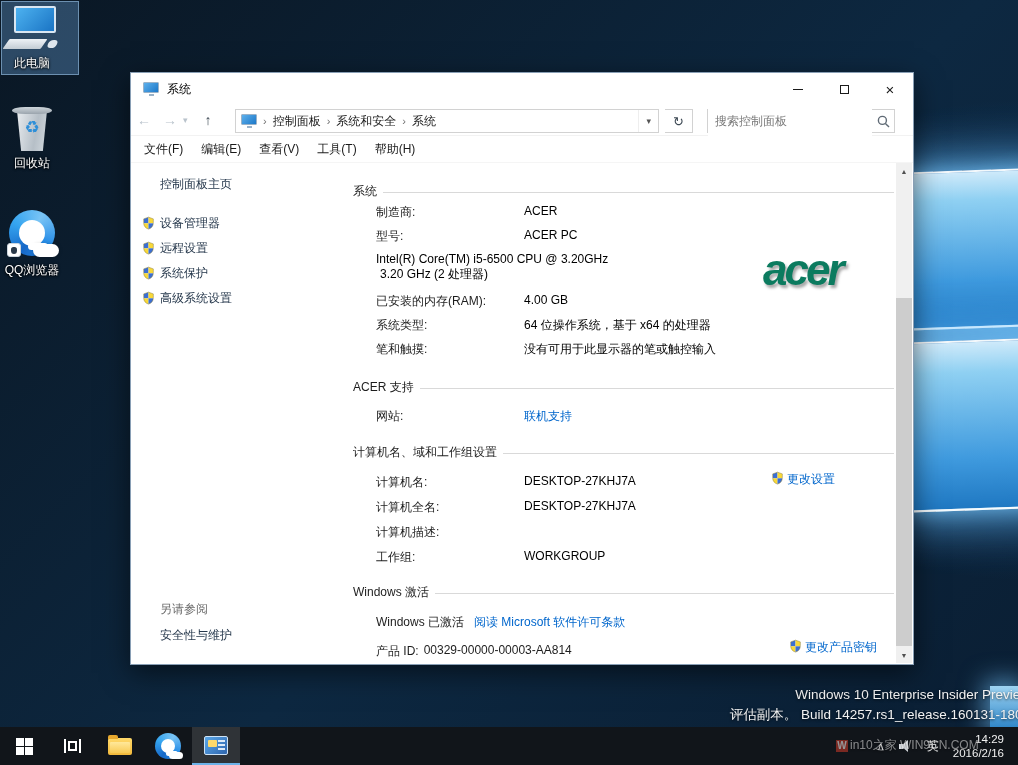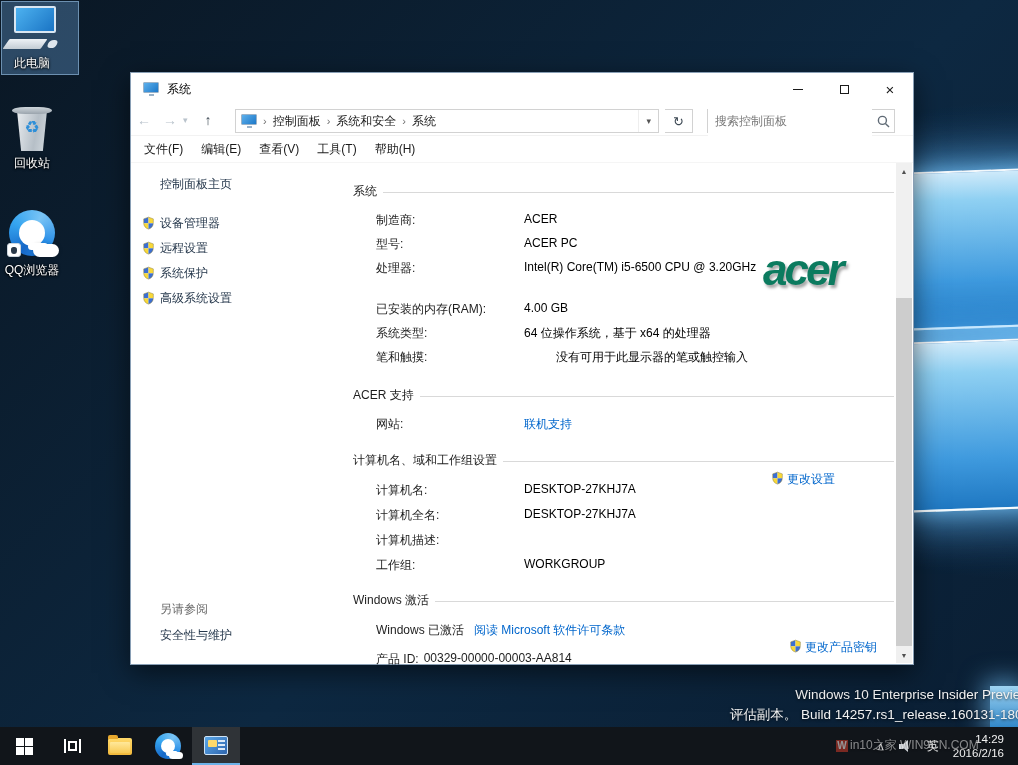--- a/index.html
+++ b/index.html
@@ -299,43 +299,43 @@
         <div class="sb-seealso">另请参阅</div>
         <div class="sb-sec-link">安全性与维护</div>
       </div>
 
       <div class="main">
 
         <div class="sec-head" style="margin-top:20px;">
           <span class="sec-title">系统</span>
           <span class="sec-rule"></span>
         </div>
-        <div class="row" style="margin-top:12px; height:24px;">
+        <div class="row" style="margin-top:4px; height:24px;">
           <span class="lbl">制造商:</span>
           <span class="val">ACER</span>
         </div>
         <div class="row" style="height:24px;">
           <span class="lbl">型号:</span>
           <span class="val">ACER PC</span>
         </div>
         <div class="row" style="height:41px;">
-          <span class="lbl">处理器:</span>
           <span class="val">
             <div>Intel(R) Core(TM) i5-6500 CPU @ 3.20GHz</div>
+            <div style="padding-left:4px;">3.20 GHz  (2 处理器)</div>
           </span>
         </div>
         <div class="row" style="height:24px;">
           <span class="lbl">已安装的内存(RAM):</span>
           <span class="val">4.00 GB</span>
         </div>
         <div class="row" style="height:24px;">
           <span class="lbl">系统类型:</span>
           <span class="val">64 位操作系统，基于 x64 的处理器</span>
         </div>
-        <div class="row" style="height:24px;gap:32px;">
+        <div class="row" style="height:24px;">
           <span class="lbl">笔和触摸:</span>
           <span class="val">没有可用于此显示器的笔或触控输入</span>
         </div>
         <div class="acer-logo">acer</div>
 
         <div class="sec-head" style="margin-top:14px;">
           <span class="sec-title">ACER 支持</span>
           <span class="sec-rule"></span>
         </div>
         <div class="row" style="margin-top:12px; height:24px;">

